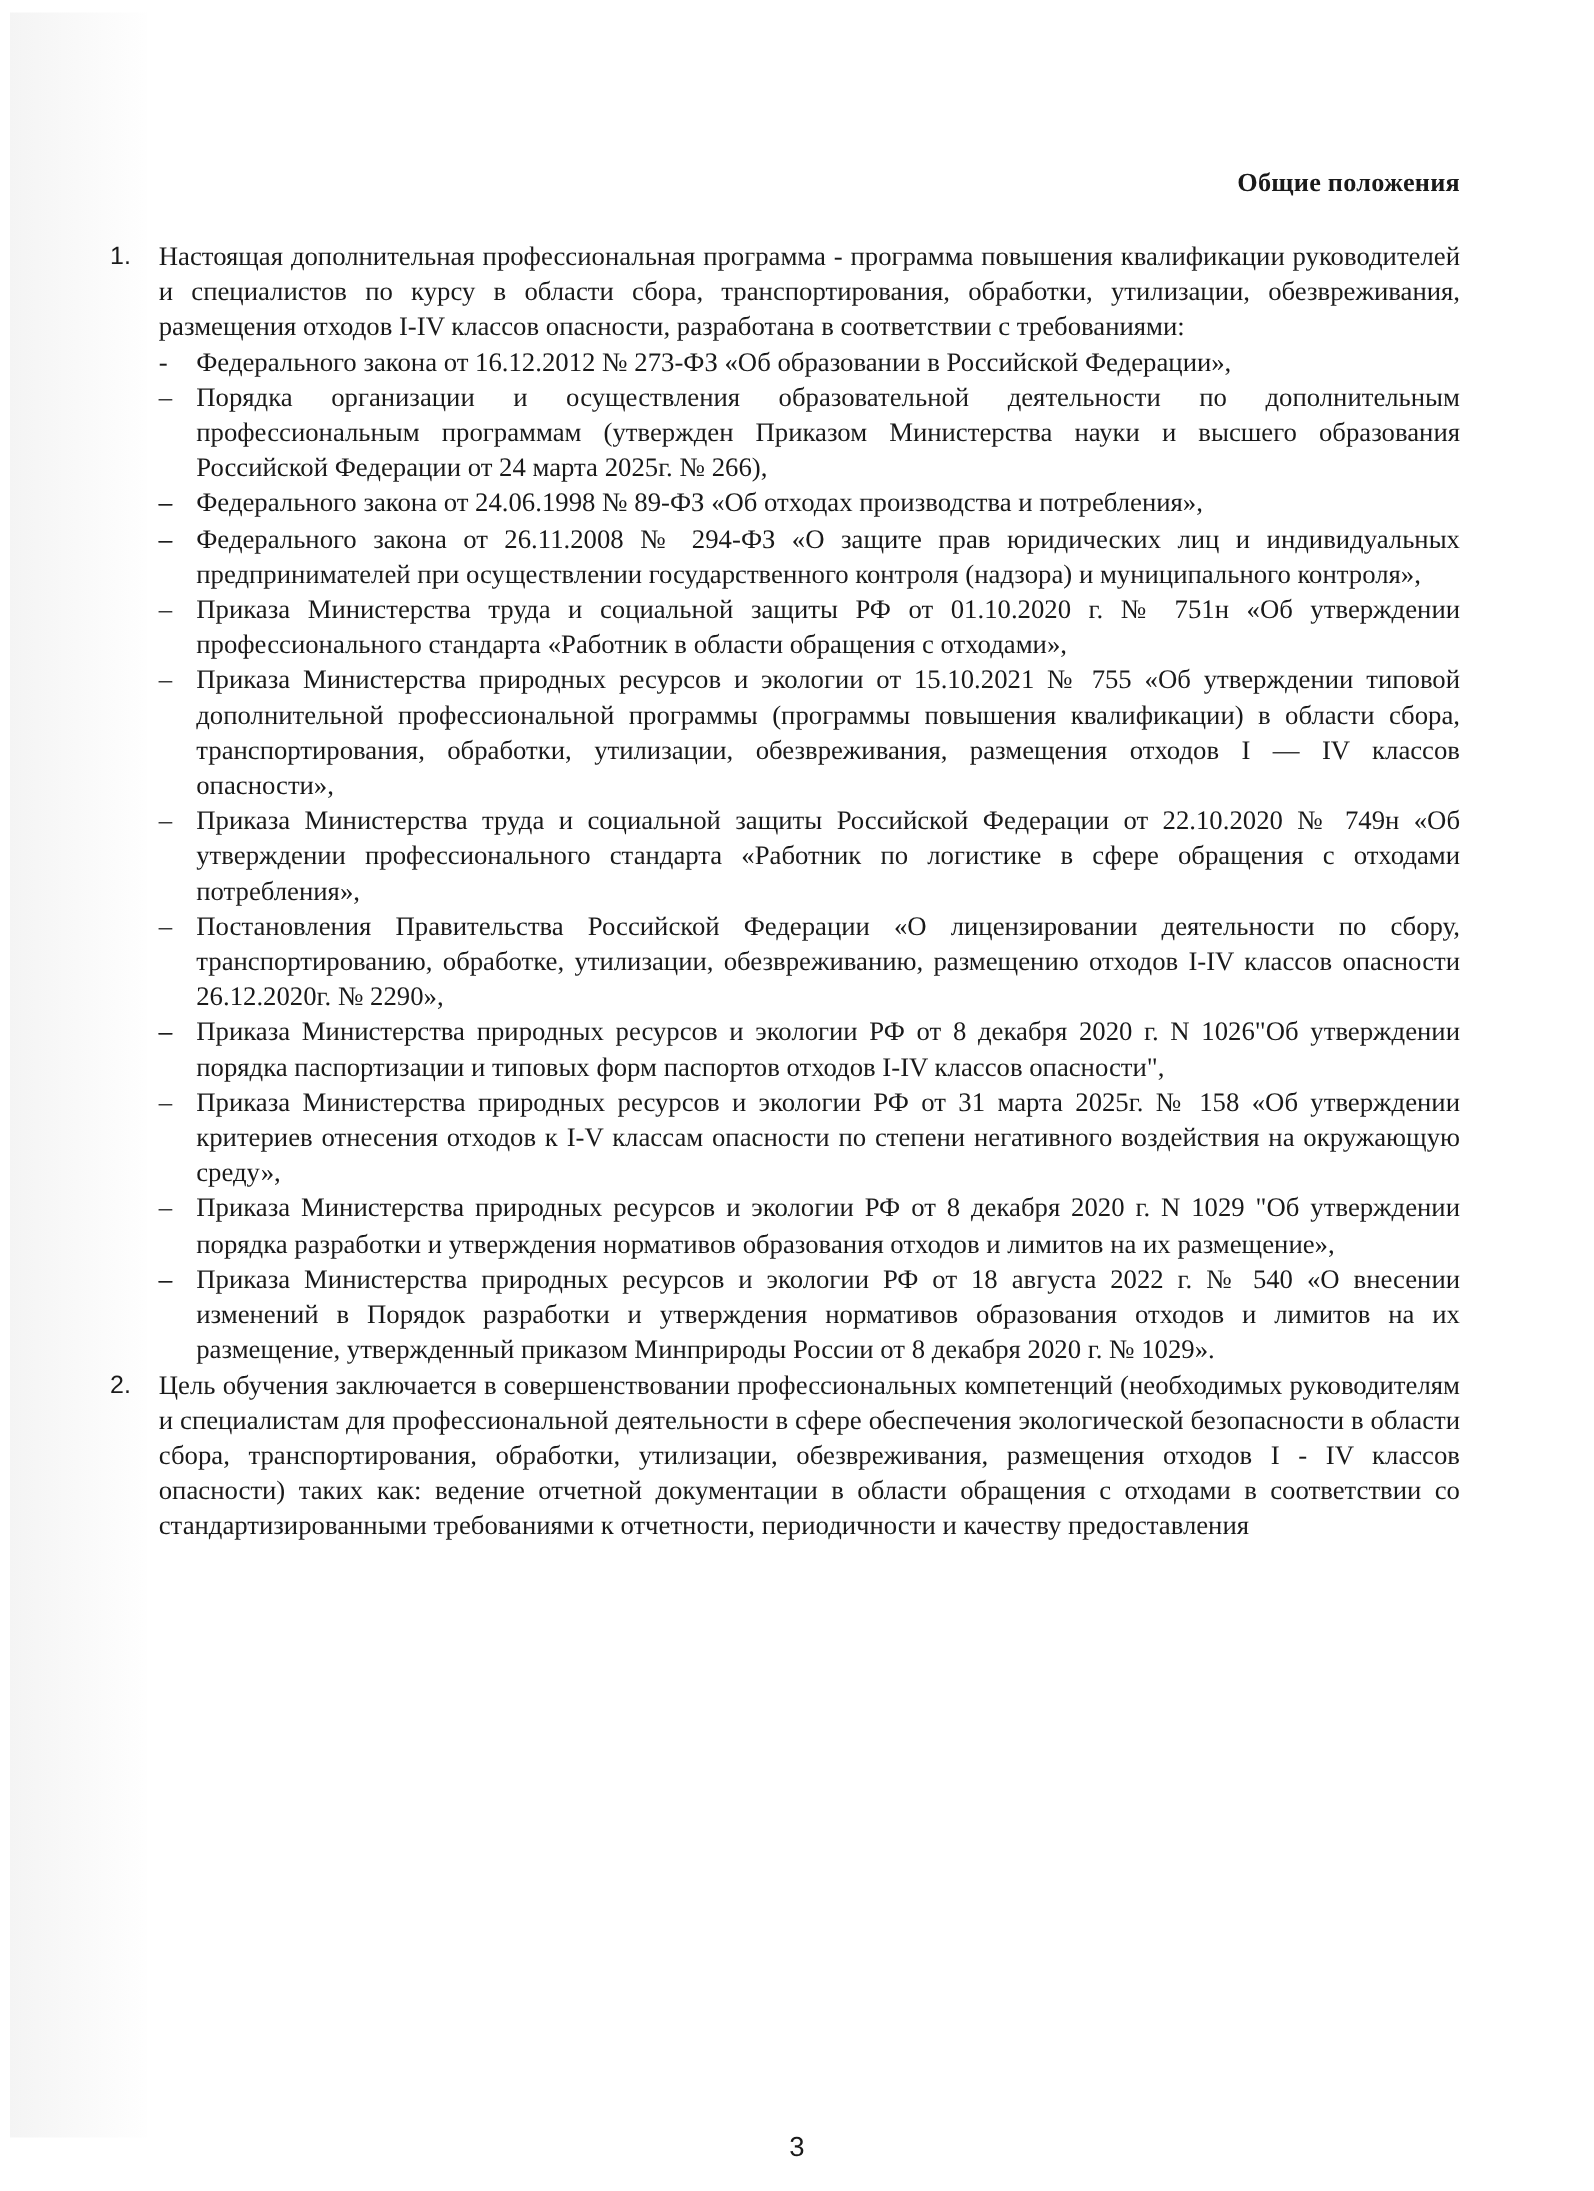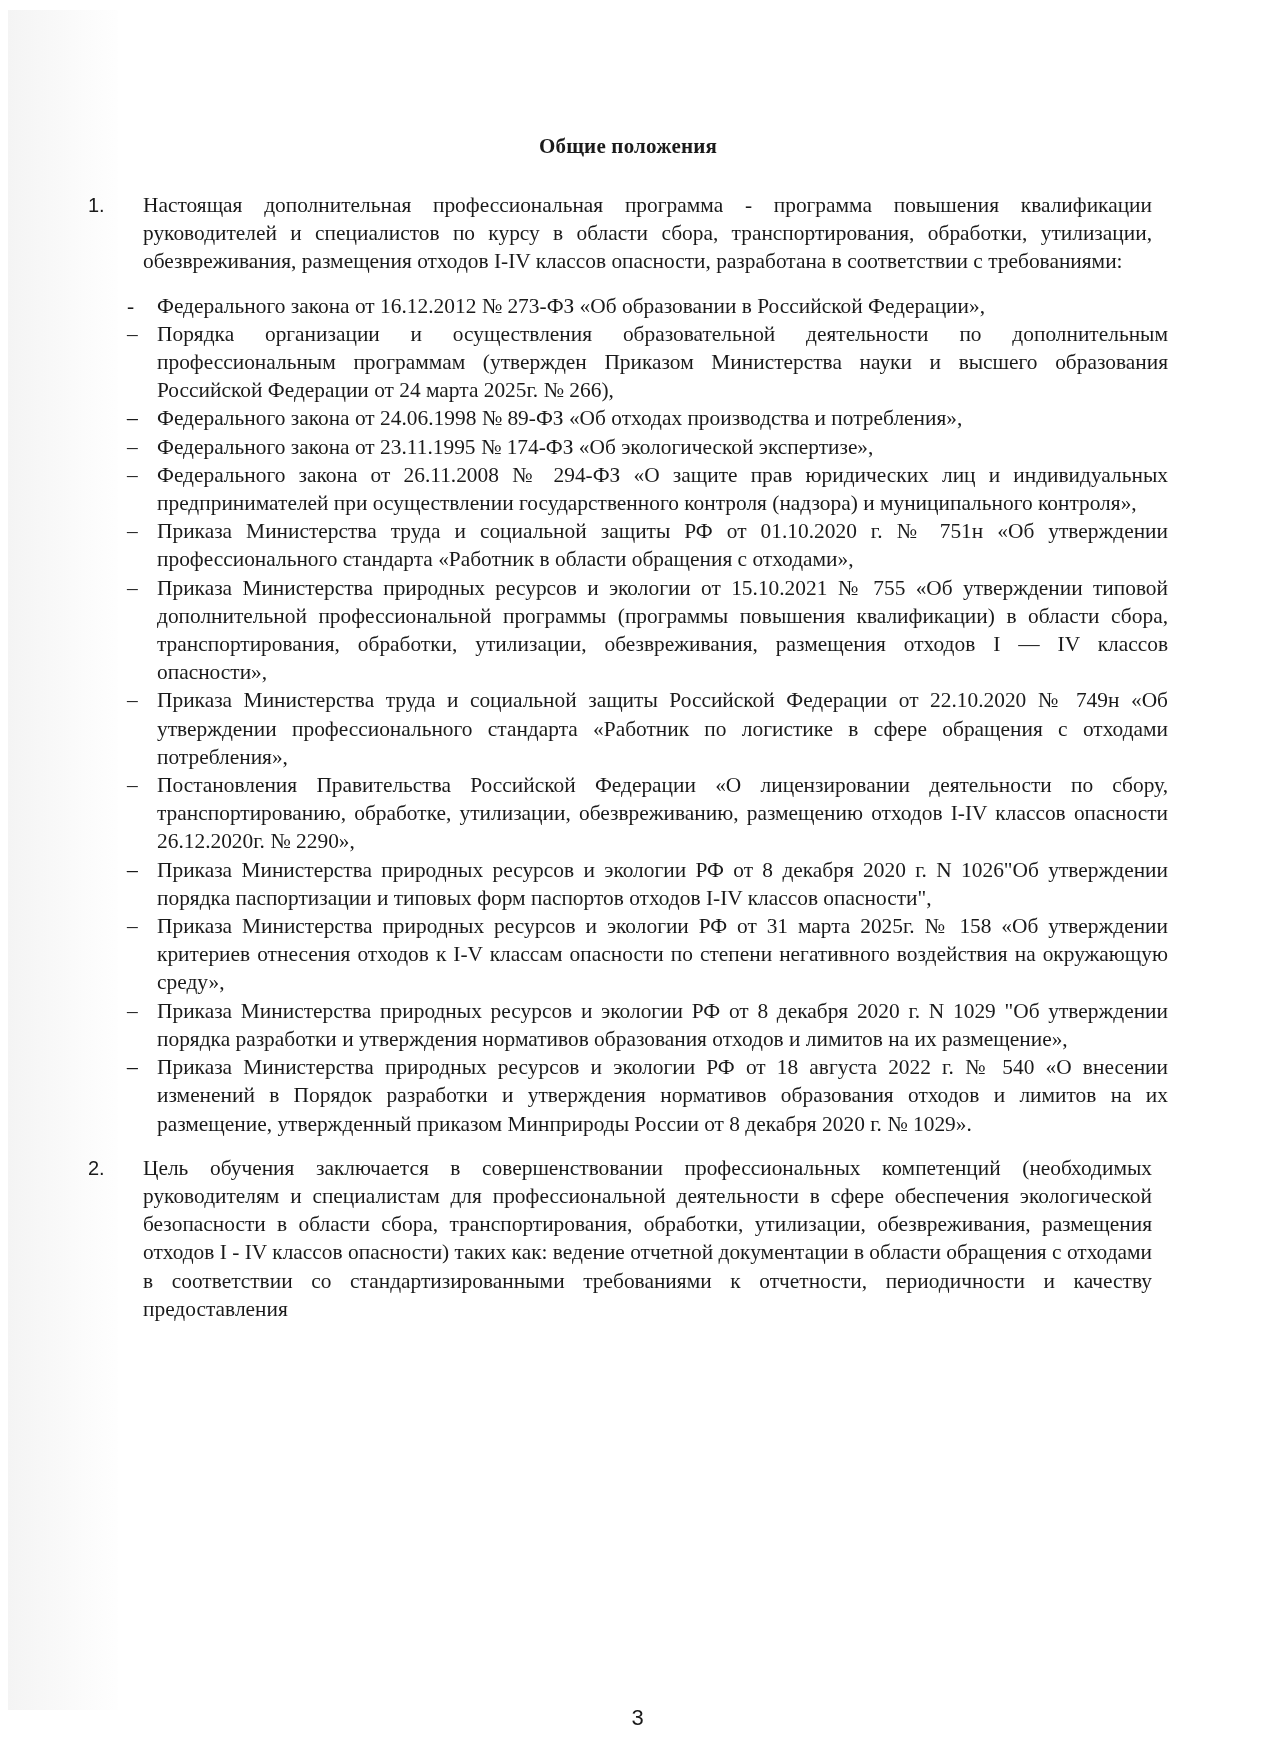--- a/index.html
+++ b/index.html
@@ -24,41 +24,41 @@
       background: linear-gradient(90deg, rgba(235,235,235,0.55), rgba(250,250,250,0.15));
       pointer-events: none;
     }
     .page {
       position: absolute;
       left: 88px;
       top: 134px;
       width: 1080px;
     }
     .title {
-      text-align: center;
+      text-align: right;
       font-weight: bold;
       font-size: 21px;
       margin: 0 0 32px 0;
       letter-spacing: 0.2px;
     }
     .section {
       position: relative;
       padding-left: 39px;
       font-size: 21.4px;
       line-height: 28.2px;
       text-align: justify;
     }
     .section-num {
       position: absolute;
       left: 0;
       top: 0;
       font-family: "Liberation Sans", "DejaVu Sans", sans-serif;
       font-size: 20px;
     }
-    .intro { margin: 16px; }
+    .intro { margin: 0; }
     ul.reqs {
       list-style: none;
       margin: 0;
       padding: 0;
     }
     ul.reqs li {
       position: relative;
       padding-left: 30px;
       text-align: justify;
     }
@@ -86,21 +86,21 @@
   <h1 class="title">Общие положения</h1>
 
   <div class="section">
     <span class="section-num">1.</span>
     <p class="intro">Настоящая дополнительная профессиональная программа - программа повышения квалификации руководителей и специалистов по курсу в области сбора, транспортирования, обработки, утилизации, обезвреживания, размещения отходов I-IV классов опасности, разработана в соответствии с требованиями:</p>
     <ul class="reqs">
       <li><span class="dash">-</span><span>Федерального закона от 16.12.2012 № 273-ФЗ «Об образовании в Российской Федерации»,</span></li>
       <li><span class="dash">–</span><span>Порядка организации и осуществления образовательной деятельности по дополнительным профессиональным программам (утвержден Приказом Министерства науки и высшего образования Российской Федерации от 24 марта 2025г. № 266),</span></li>
       <li><span class="dash">–</span></li>
       <li><span class="dash">–</span><span>Федерального закона от 24.06.1998 № 89-ФЗ «Об отходах производства и потребления»,</span></li>
-      <li><span class="dash">–</span><span>Федерального закона от 23.11.1995 № 174-ФЗ «Об экологической экспертизе»,</span></li>
+      <li><span class="dash">–</span></li>
       <li><span class="dash">–</span><span>Федерального закона от 26.11.2008 № 294-ФЗ «О защите прав юридических лиц и индивидуальных предпринимателей при осуществлении государственного контроля (надзора) и муниципального контроля»,</span></li>
       <li><span class="dash">–</span><span>Приказа Министерства труда и социальной защиты РФ от 01.10.2020 г. № 751н «Об утверждении профессионального стандарта «Работник в области обращения с отходами»,</span></li>
       <li><span class="dash">–</span><span>Приказа Министерства природных ресурсов и экологии от 15.10.2021 № 755 «Об утверждении типовой дополнительной профессиональной программы (программы повышения квалификации) в области сбора, транспортирования, обработки, утилизации, обезвреживания, размещения отходов I — IV классов опасности»,</span></li>
       <li><span class="dash">–</span><span>Приказа Министерства труда и социальной защиты Российской Федерации от 22.10.2020 № 749н «Об утверждении профессионального стандарта «Работник по логистике в сфере обращения с отходами потребления»,</span></li>
       <li><span class="dash">–</span><span>Постановления Правительства Российской Федерации «О лицензировании деятельности по сбору, транспортированию, обработке, утилизации, обезвреживанию, размещению отходов I-IV классов опасности 26.12.2020г. № 2290»,</span></li>
       <li><span class="dash">–</span></li>
       <li><span class="dash">–</span><span>Приказа Министерства природных ресурсов и экологии РФ от 8 декабря 2020 г. N 1026"Об утверждении порядка паспортизации и типовых форм паспортов отходов I-IV классов опасности",</span></li>
       <li><span class="dash">–</span><span>Приказа Министерства природных ресурсов и экологии РФ от 31 марта 2025г. № 158 «Об утверждении критериев отнесения отходов к I-V классам опасности по степени негативного воздействия на окружающую среду»,</span></li>
       <li><span class="dash">–</span><span>Приказа Министерства природных ресурсов и экологии РФ от 8 декабря 2020 г. N 1029 "Об утверждении порядка разработки и утверждения нормативов образования отходов и лимитов на их размещение»,</span></li>
       <li><span class="dash">–</span></li>

